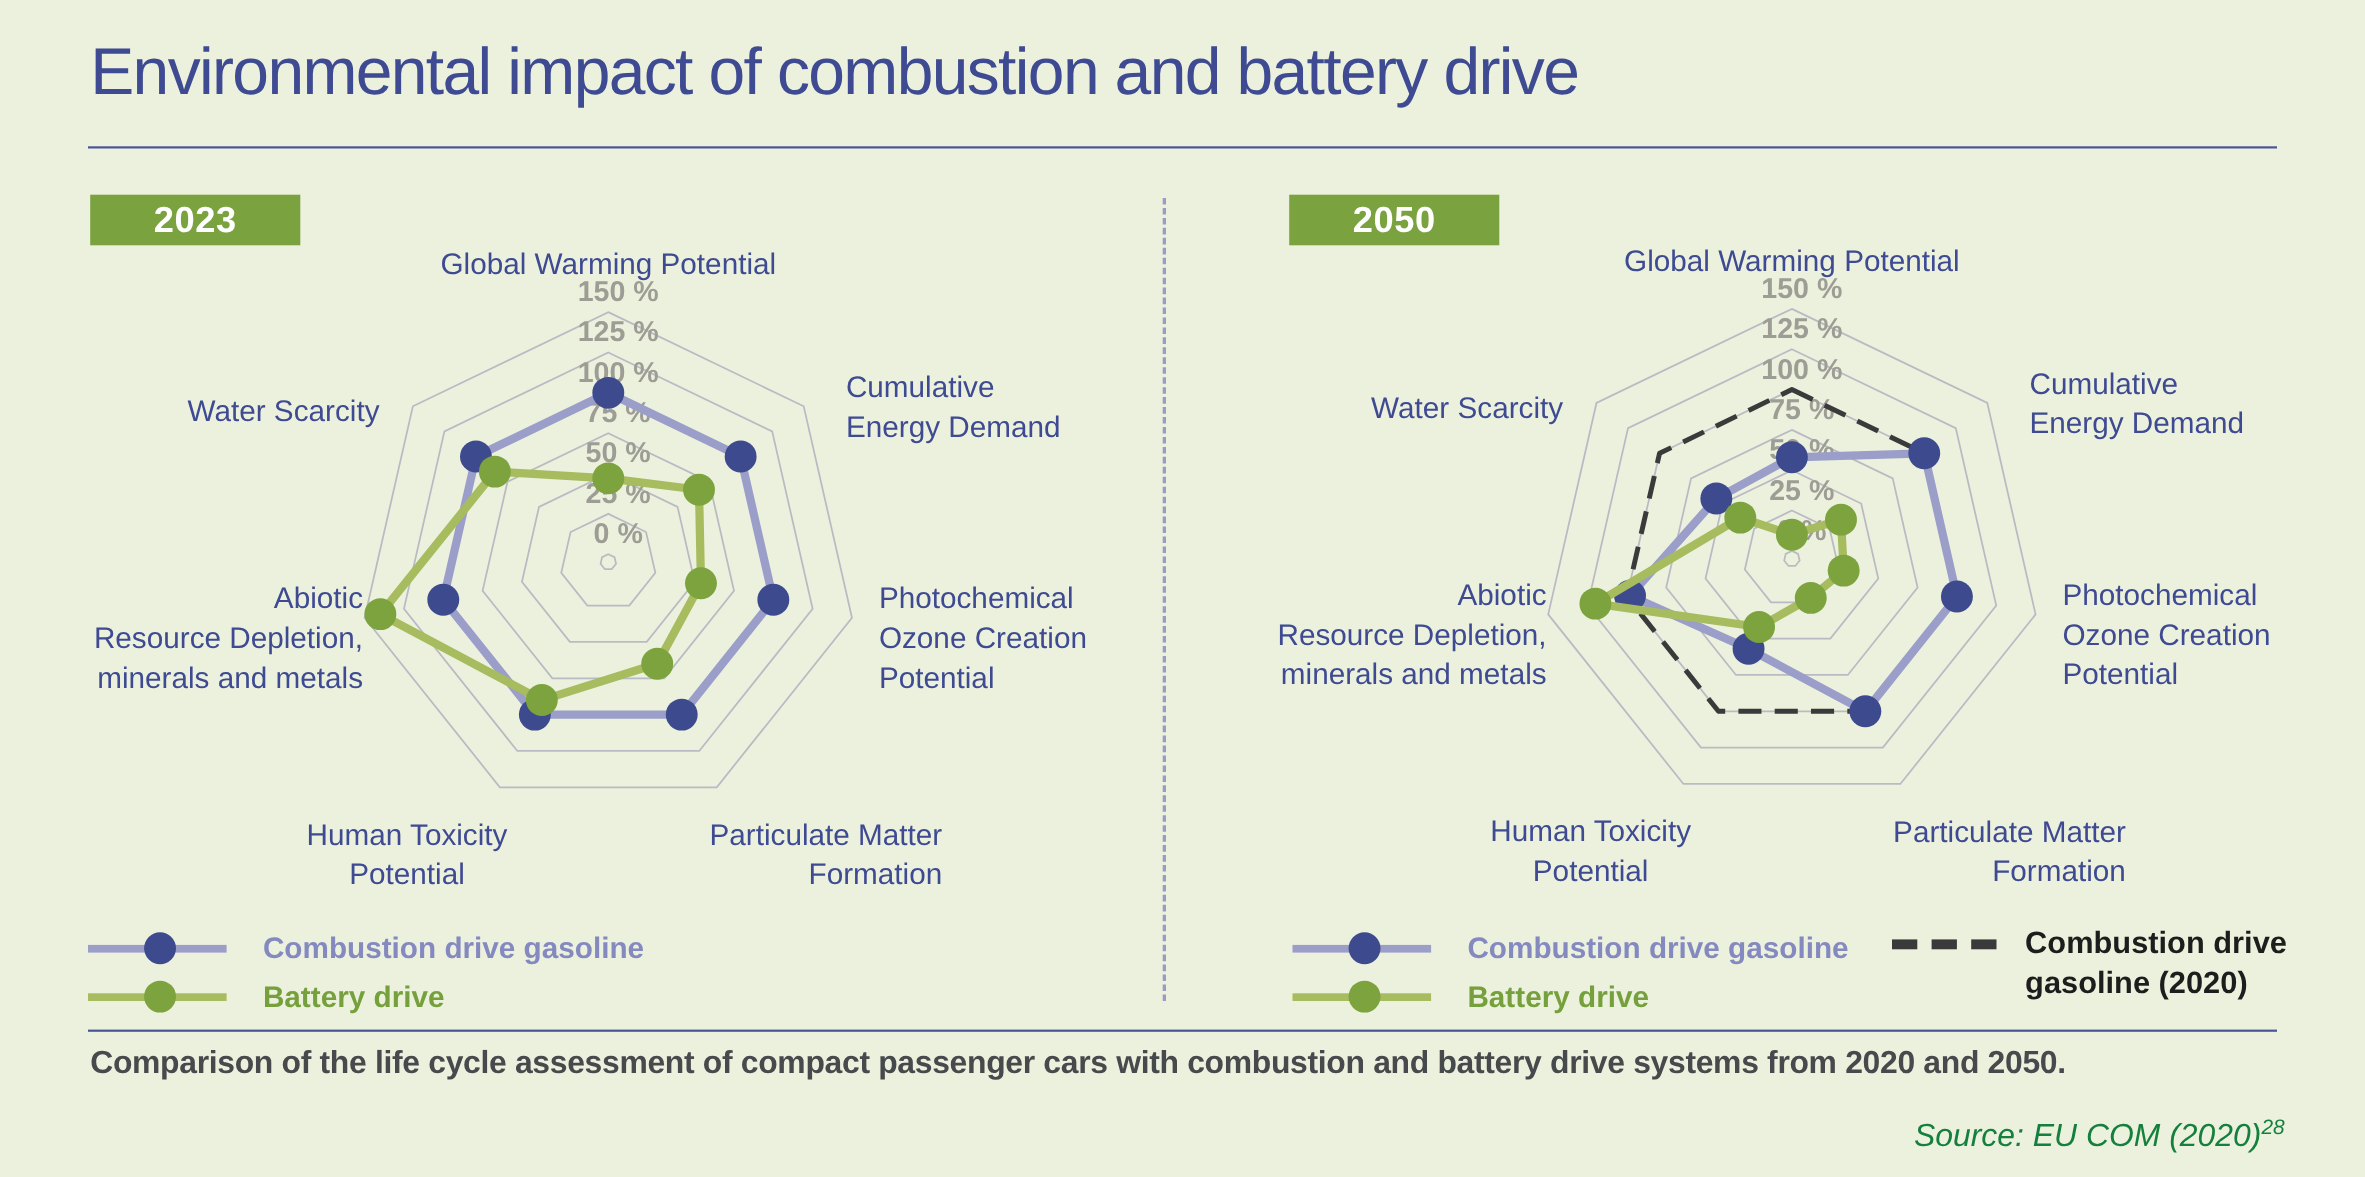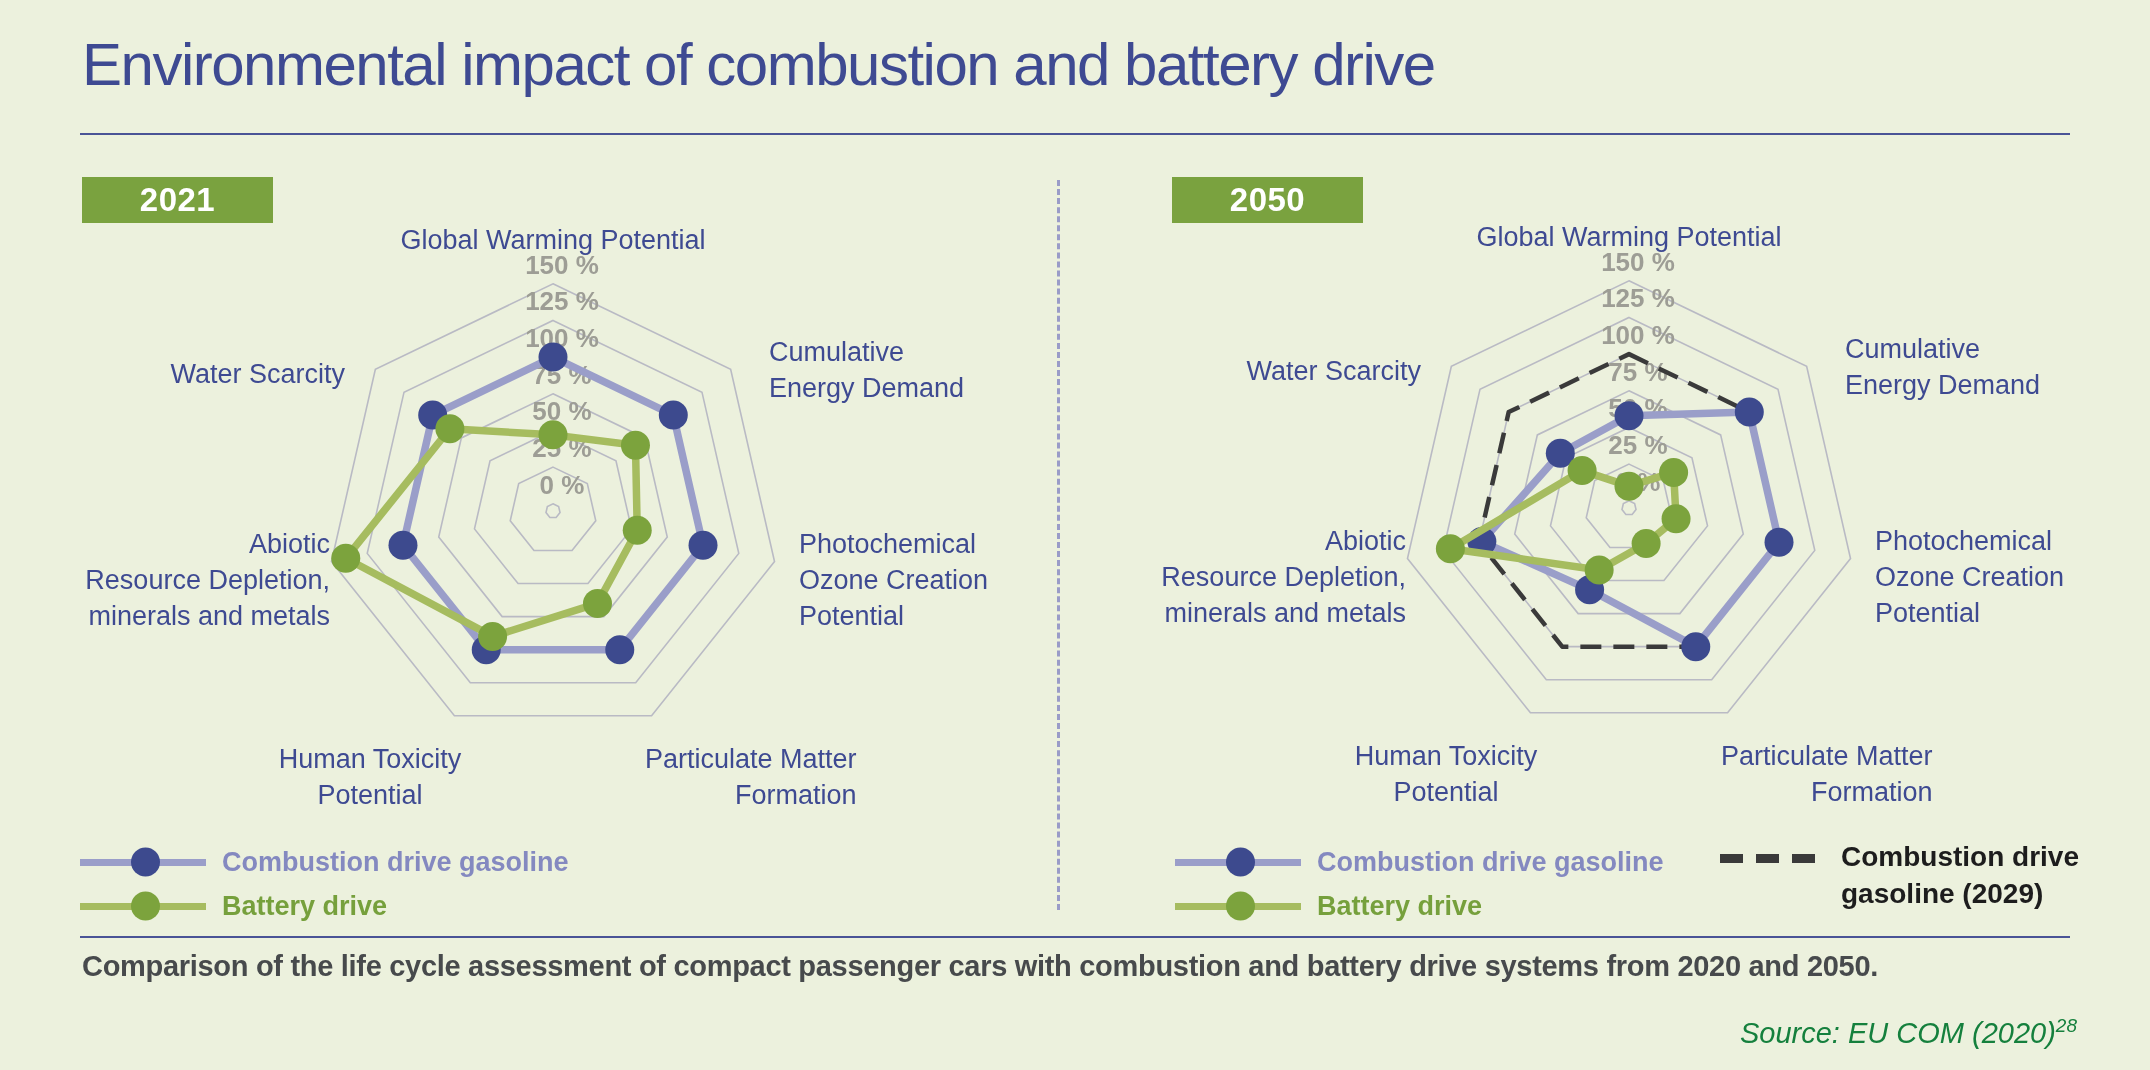--- a/index.html
+++ b/index.html
@@ -57,21 +57,21 @@
     position:relative; width:126px; height:7px; flex:0 0 126px;
   }
   .legend-line.combustion { background:#9a9ec9; }
   .legend-line.battery    { background:#a6bc5f; }
   .legend-dot {
     position:absolute; left:51px; top:50%; transform:translateY(-50%);
     width:29px; height:29px; border-radius:50%;
   }
   .legend-row.combustion .legend-dot { background:#3d4a8e; }
   .legend-row.battery    .legend-dot { background:#7ca33d; }
-  .legend-label { margin-left:16px; font-size:27px; font-weight:700; white-space:nowrap; }
+  .legend-label { margin-left:33px; font-size:27px; font-weight:700; white-space:nowrap; }
   .legend-row.combustion .legend-label { color:#8489c0; }
   .legend-row.battery    .legend-label { color:#76a03c; }
   .legend-dashed { position:absolute; left:1720px; top:838px; display:flex; }
   .dash-sample { display:flex; align-items:center; height:40px; margin-right:26px; }
   .dash-sample span { width:23px; height:9px; background:#3a3a3a; margin-right:13px; }
   .dash-sample span:last-child { margin-right:0; }
   .legend-dashed-label {
     font-size:28px; font-weight:700; color:#1d1d1d; line-height:37px; white-space:nowrap;
   }
   .bottom-rule {
@@ -88,21 +88,21 @@
     font-size:29px; font-style:italic; color:#15803d;
   }
   .source-line sup { font-size:19px; }
 </style>
 </head>
 <body>
 
 <div class="page-title">Environmental impact of combustion and battery drive</div>
 <div class="title-rule"></div>
 
-<div class="year-badge" id="badge-2020">2021</div>
+<div class="year-badge" id="badge-2020">2023</div>
 <div class="year-badge" id="badge-2050">2050</div>
 
 <div class="divider"></div>
 
 <svg class="radar-svg" id="radar-0" width="620" height="580" viewBox="0 0 620 580">
     <polygon points="310,62.78 487.6477494463857,148.33064722165855 531.523120205954,340.56120661355374 408.5870632022916,494.71814616478764 211.41293679770848,494.71814616478764 88.47687979404603,340.5612066135538 132.35225055361425,148.3306472216586" fill="none" stroke="#b9bac4" stroke-width="1.6"></polygon>
     <polygon points="310,99.44999999999999 458.9779889842831,171.19401825581832 495.7725136662465,332.4013639653757 392.6765464888507,461.67961777880595 227.3234535111493,461.679617778806 124.22748633375349,332.40136396537577 161.02201101571688,171.19401825581835" fill="none" stroke="#b9bac4" stroke-width="1.6"></polygon>
     <polygon points="310,136.12 430.30822852218046,194.05738928997806 460.021907126539,324.2415213171977 376.76602977540983,428.64108939282426 243.23397022459017,428.64108939282426 159.97809287346098,324.2415213171977 189.69177147781954,194.05738928997812" fill="none" stroke="#b9bac4" stroke-width="1.6"></polygon>
     <polygon points="310,172.79 401.6384680600778,216.92076032413783 424.27130058683156,316.0816786690196 360.855513061969,395.60256100684256 259.14448693803104,395.60256100684256 195.72869941316844,316.08167866901965 218.3615319399222,216.92076032413786" fill="none" stroke="#b9bac4" stroke-width="1.6"></polygon>
     <polygon points="310,209.45999999999998 372.96870759797514,239.7841313582976 388.5206940471241,307.92183602084157 344.94499634852815,362.5640326208608 275.0550036514719,362.56403262086087 231.4793059528759,307.92183602084157 247.03129240202486,239.7841313582976" fill="none" stroke="#b9bac4" stroke-width="1.6"></polygon>
@@ -216,21 +216,21 @@
 </div>
 
 <div class="legend-dashed">
   <span class="dash-sample">
       <span></span>
       <span></span>
       <span></span>
     </span>
   <span class="legend-dashed-label">
     <span>Combustion drive</span><br>
-    <span>gasoline (2029)</span>
+    <span>gasoline (2020)</span>
   </span>
 </div>
 
 <div class="bottom-rule"></div>
 <div class="caption">Comparison of the life cycle assessment of compact passenger cars with combustion and battery drive systems from 2020 and 2050.</div>
 <div class="source-line">
   <span>Source: EU COM (2020)</span><sup>28</sup>
 </div>
 
 </body></html>

